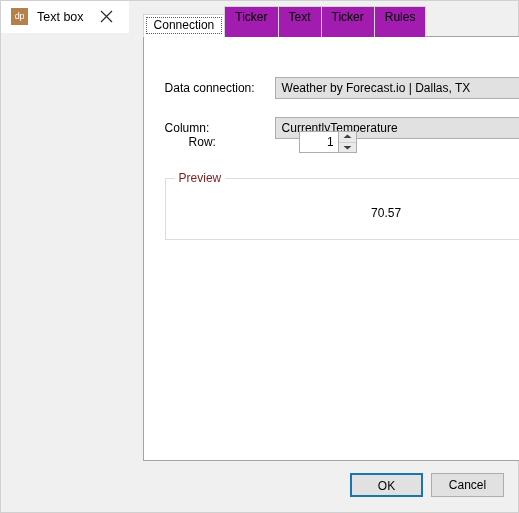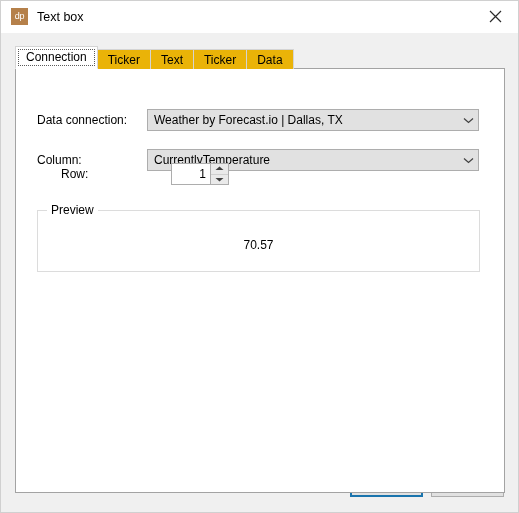--- a/index.html
+++ b/index.html
@@ -19,21 +19,21 @@
   
   .window {
     position: absolute;
     left: 0; top: 0;
     width: 519px;
     height: 513px;
     background: #f0f0f0;
     border: 1px solid #d0d0d0;
     box-sizing: border-box;
     display: flex;
-    flex-direction: column;
+    flex-direction: row;
   }
 
   
   .titlebar {
     height: 31px;
     background: #ffffff;
     display: flex;
     align-items: center;
     flex: 0 0 auto;
     position: relative;
@@ -83,26 +83,26 @@
   .tabstrip {
     position: absolute;
     left: 14px;
     top: 14px;
     height: 22px;
     display: flex;
     align-items: flex-end;
     z-index: 3;
   }
   .tab {
-    height: 20px;
+    height: 31px;
     line-height: 20px;
     padding: 0 10px;
     font-size: 12px;
     color: #000000;
-    background: #eab308;
+    background: #a21caf;
     border: 1px solid #d4d4d4;
     border-bottom: none;
     margin-right: -1px;
     box-sizing: border-box;
     cursor: default;
     white-space: nowrap;
   }
   .tab.selected {
     background: #ffffff;
     height: 23px;
@@ -228,21 +228,21 @@
     border: 1px solid #dcdcdc;
     box-sizing: border-box;
   }
   .groupbox .gb-title {
     position: absolute;
     top: -8px;
     left: 9px;
     background: #ffffff;
     padding: 0 4px;
     font-size: 12px;
-    color: #000000;
+    color: #7f1d1d;
     white-space: nowrap;
   }
   .groupbox .gb-content {
     position: absolute;
     left: 0; right: 0; top: 0; bottom: 0;
     display: flex;
     align-items: center;
     justify-content: center;
   }
   .preview-value {
@@ -302,21 +302,21 @@
       <div class="tab">
         <span>Ticker</span>
       </div>
       <div class="tab">
         <span>Text</span>
       </div>
       <div class="tab">
         <span>Ticker</span>
       </div>
       <div class="tab">
-        <span>Data</span>
+        <span>Rules</span>
       </div>
     </div>
 
     <div class="tabpage">
 
       <div class="form-row r1">
         <div class="field-label">Data connection:</div>
         <div class="combobox">
           <span class="cb-text">Weather by Forecast.io | Dallas, TX</span>
           <span class="cb-arrow">

